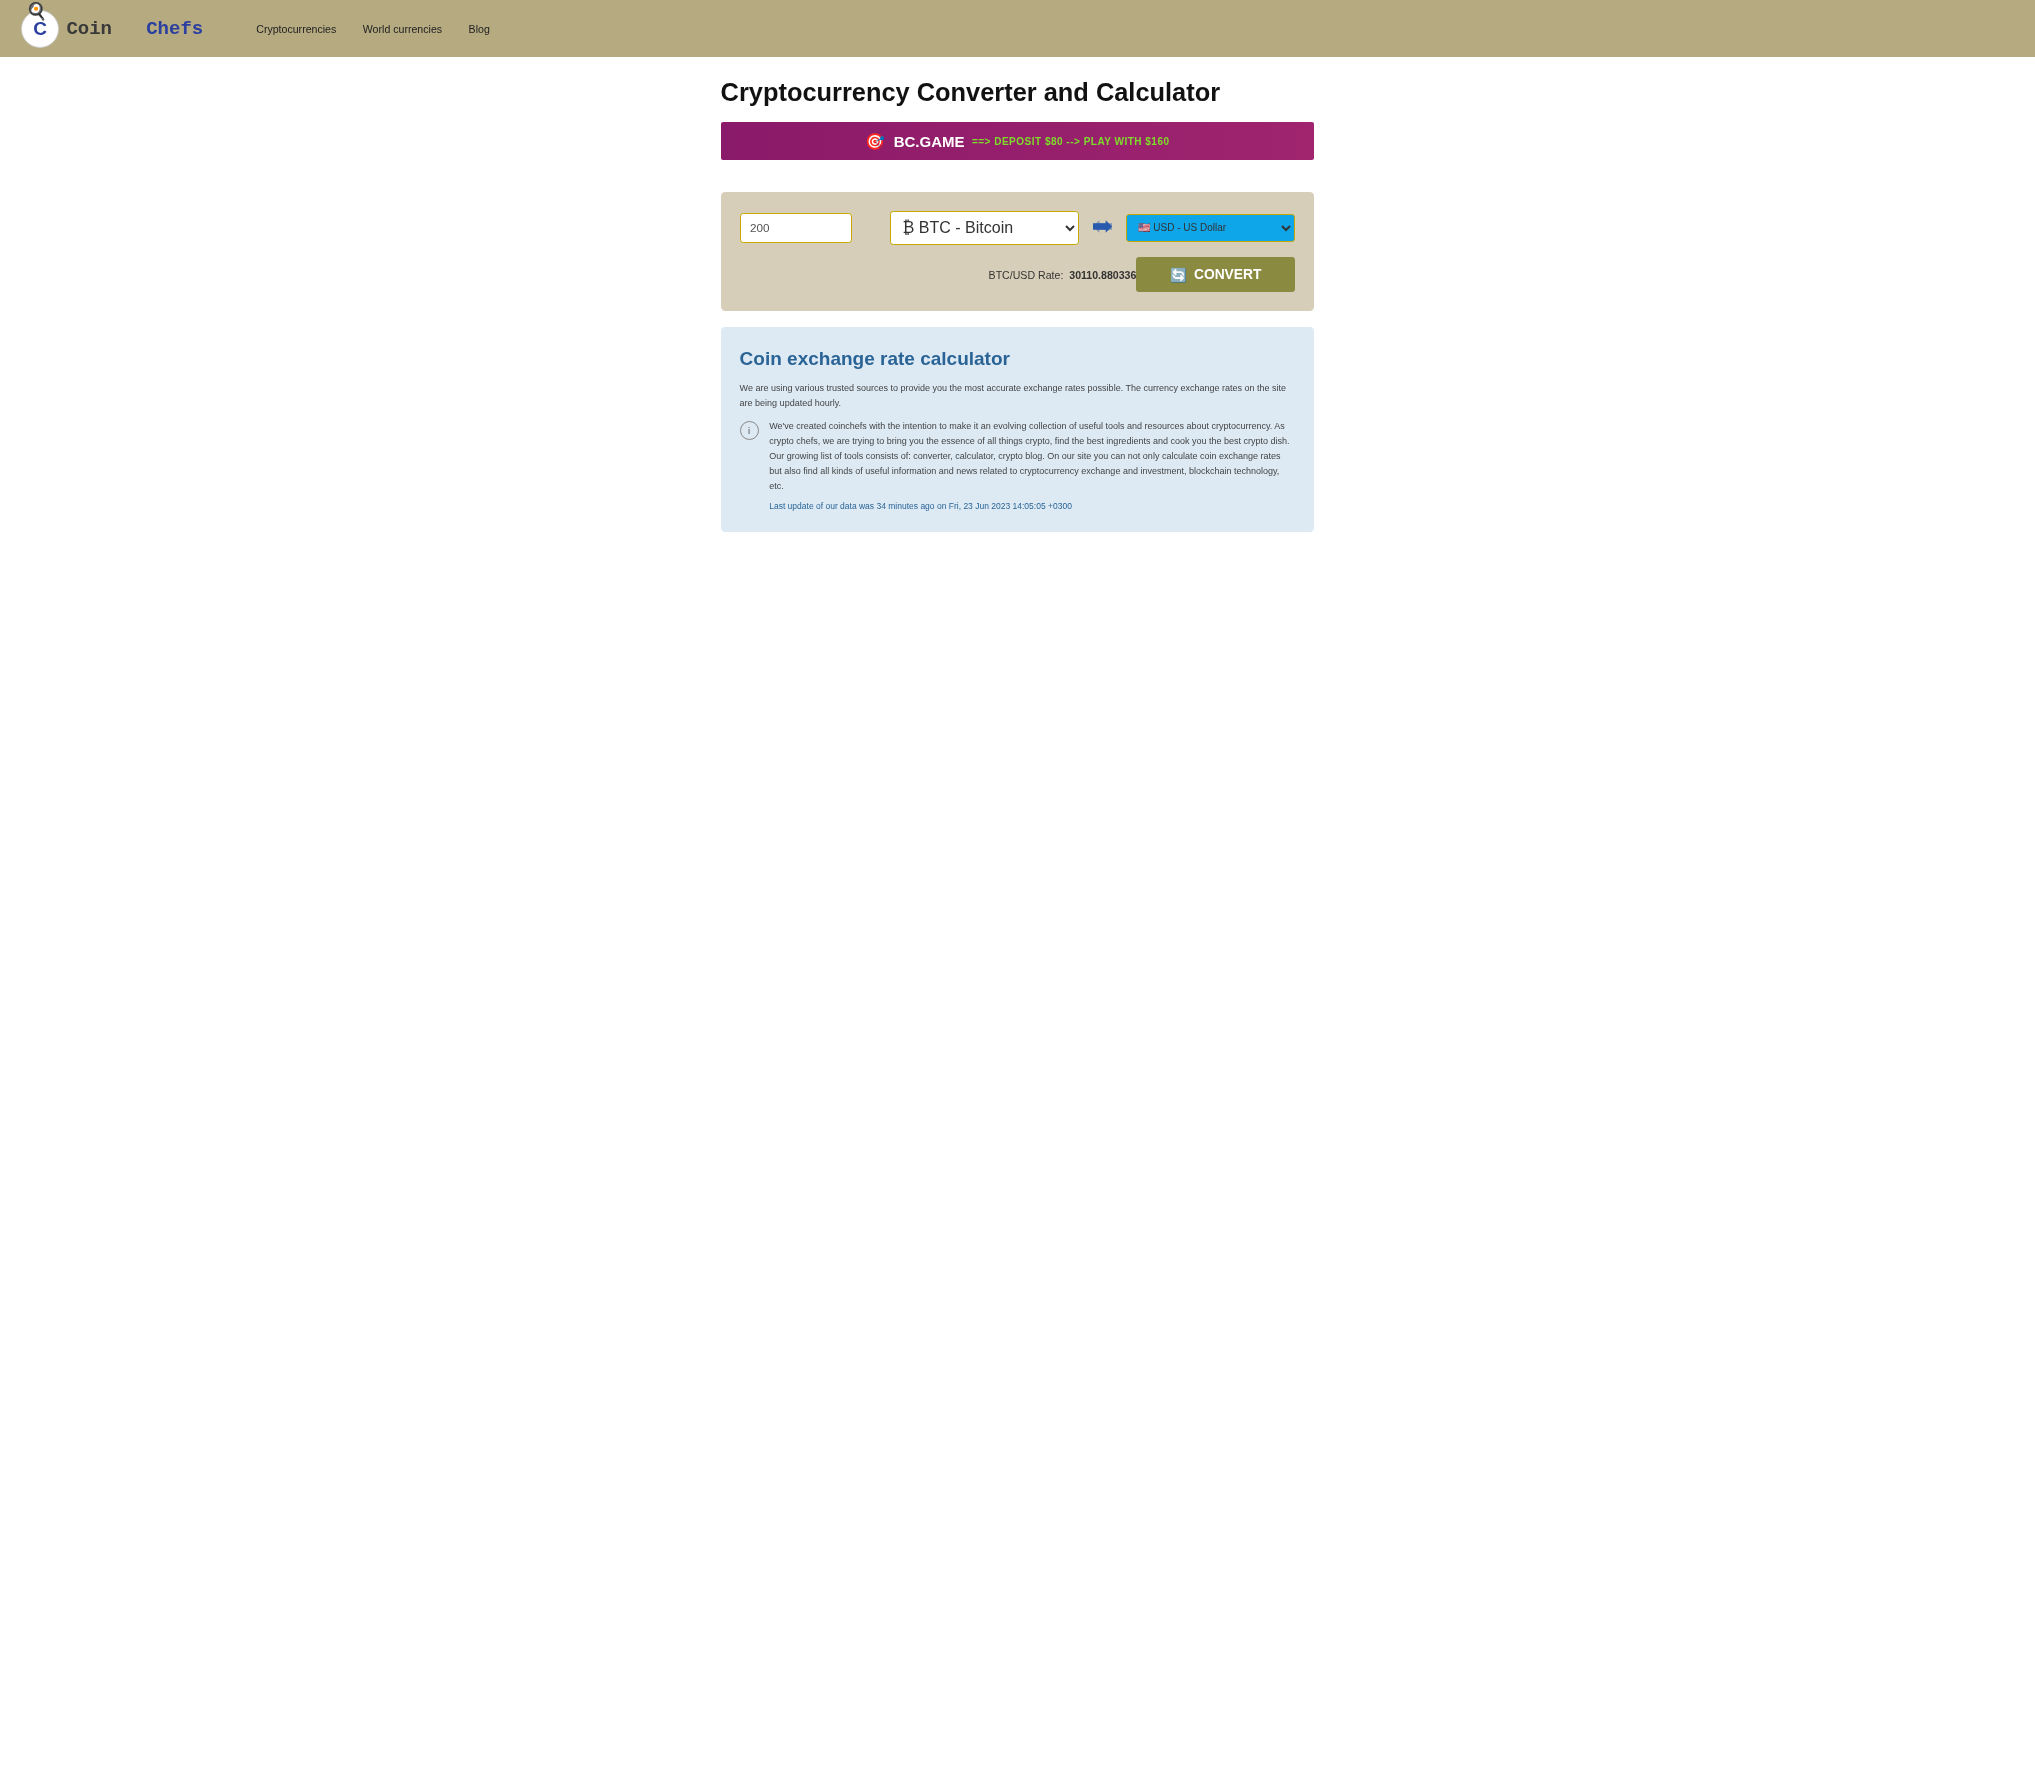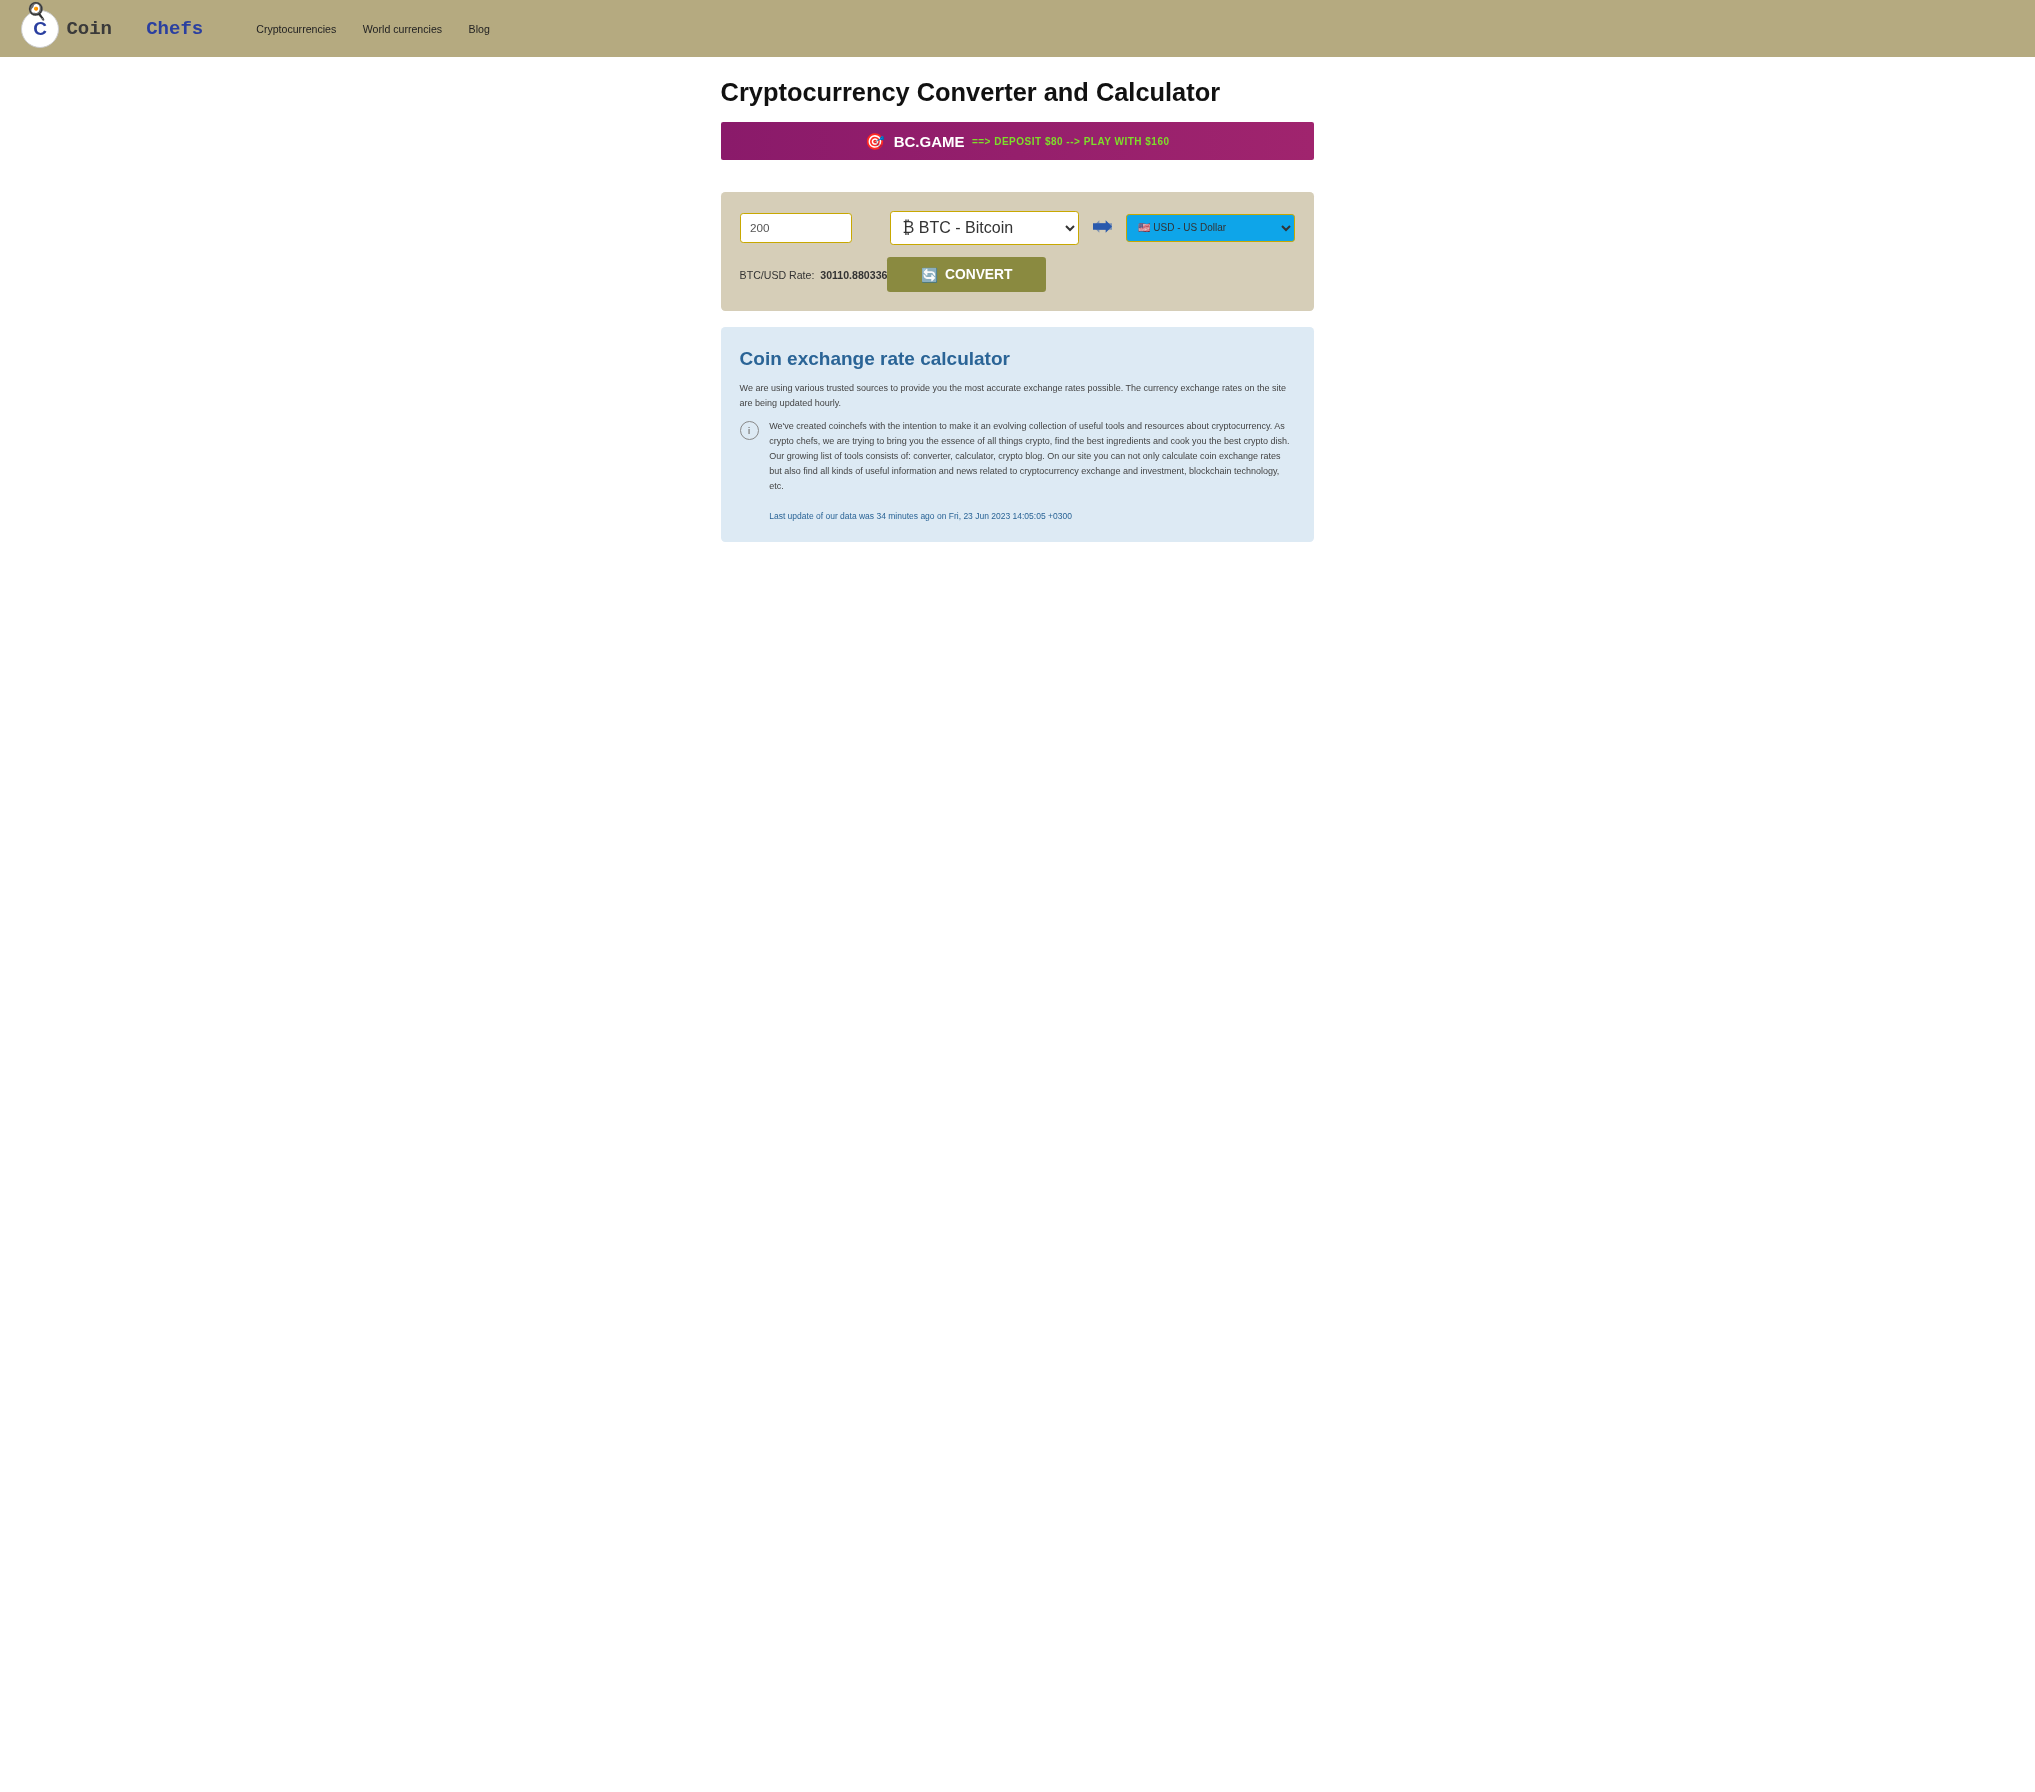--- a/index.html
+++ b/index.html
@@ -159,21 +159,21 @@
       background: #0ea5e9;
       color: #333;
       appearance: auto;
       cursor: pointer;
       flex: 1;
     }
 
     .converter-bottom {
       display: flex;
       align-items: center;
-      justify-content: flex-start;
+      justify-content: flex-end;
     }
     .rate-text {
       font-size: 10.6px;
       color: #333;
     }
     .rate-text strong {
       font-weight: bold;
     }
 
     .convert-btn {
@@ -231,21 +231,21 @@
     .info-text-col {
       flex: 1;
     }
     .info-para {
       font-size: 9px;
       color: #444;
       line-height: 1.65;
       margin-bottom: 8.5px;
     }
     .info-para:first-child {
-      margin-bottom: 18px;
+      margin-bottom: 8px;
     }
     .info-update {
       font-size: 8.5px;
       color: #2a6496;
       margin-top: 3.2px;
     }
     
   </style>
 </head>
 <body>

